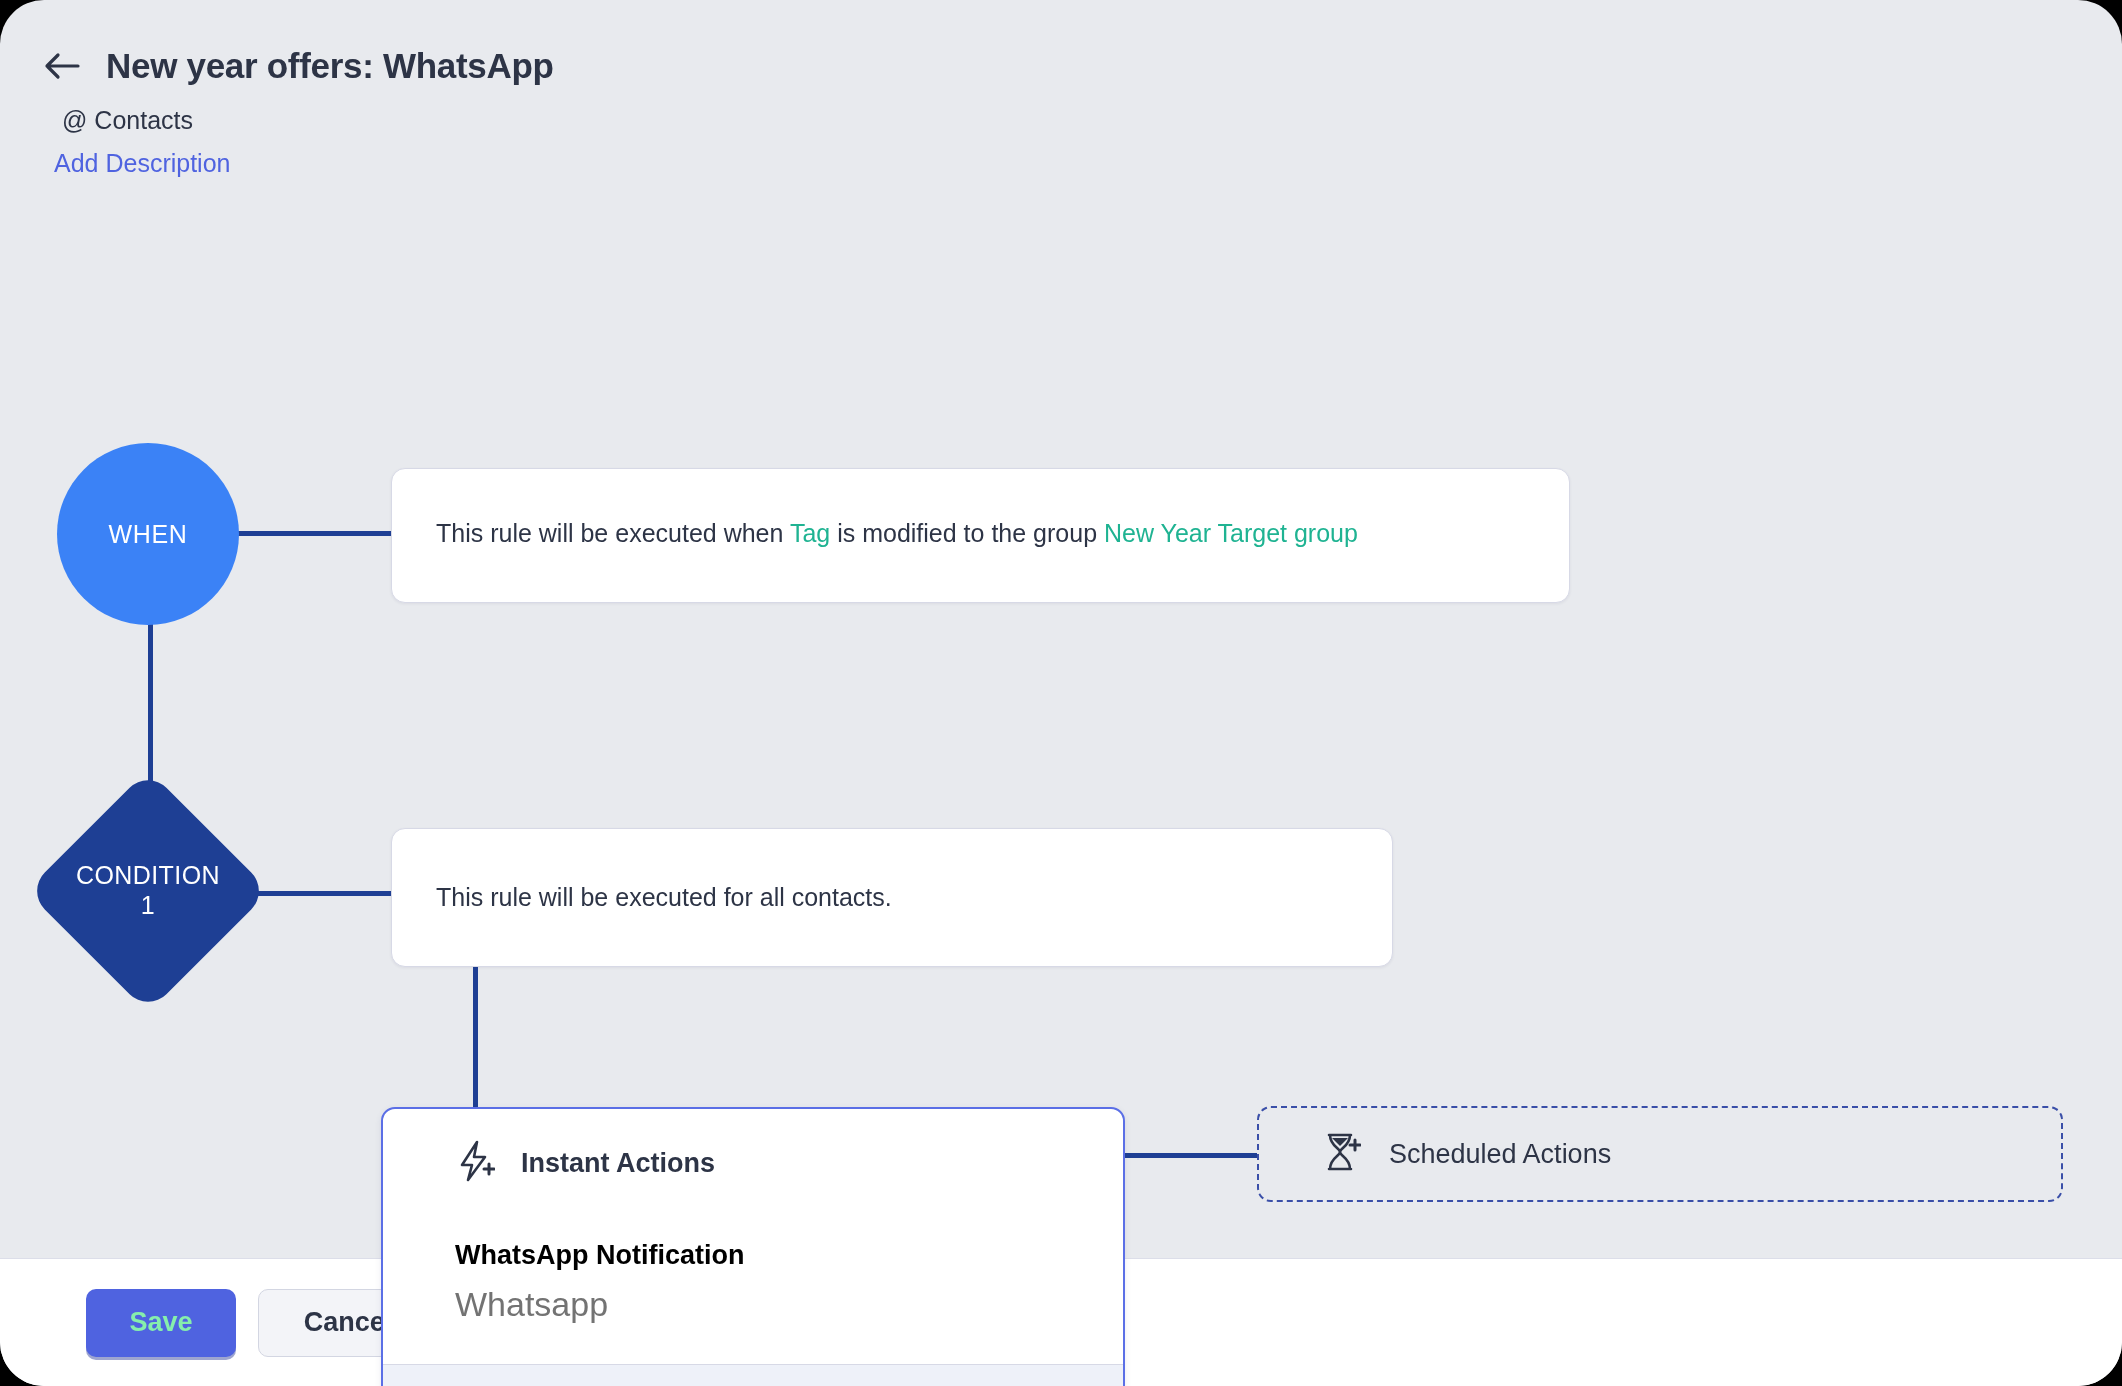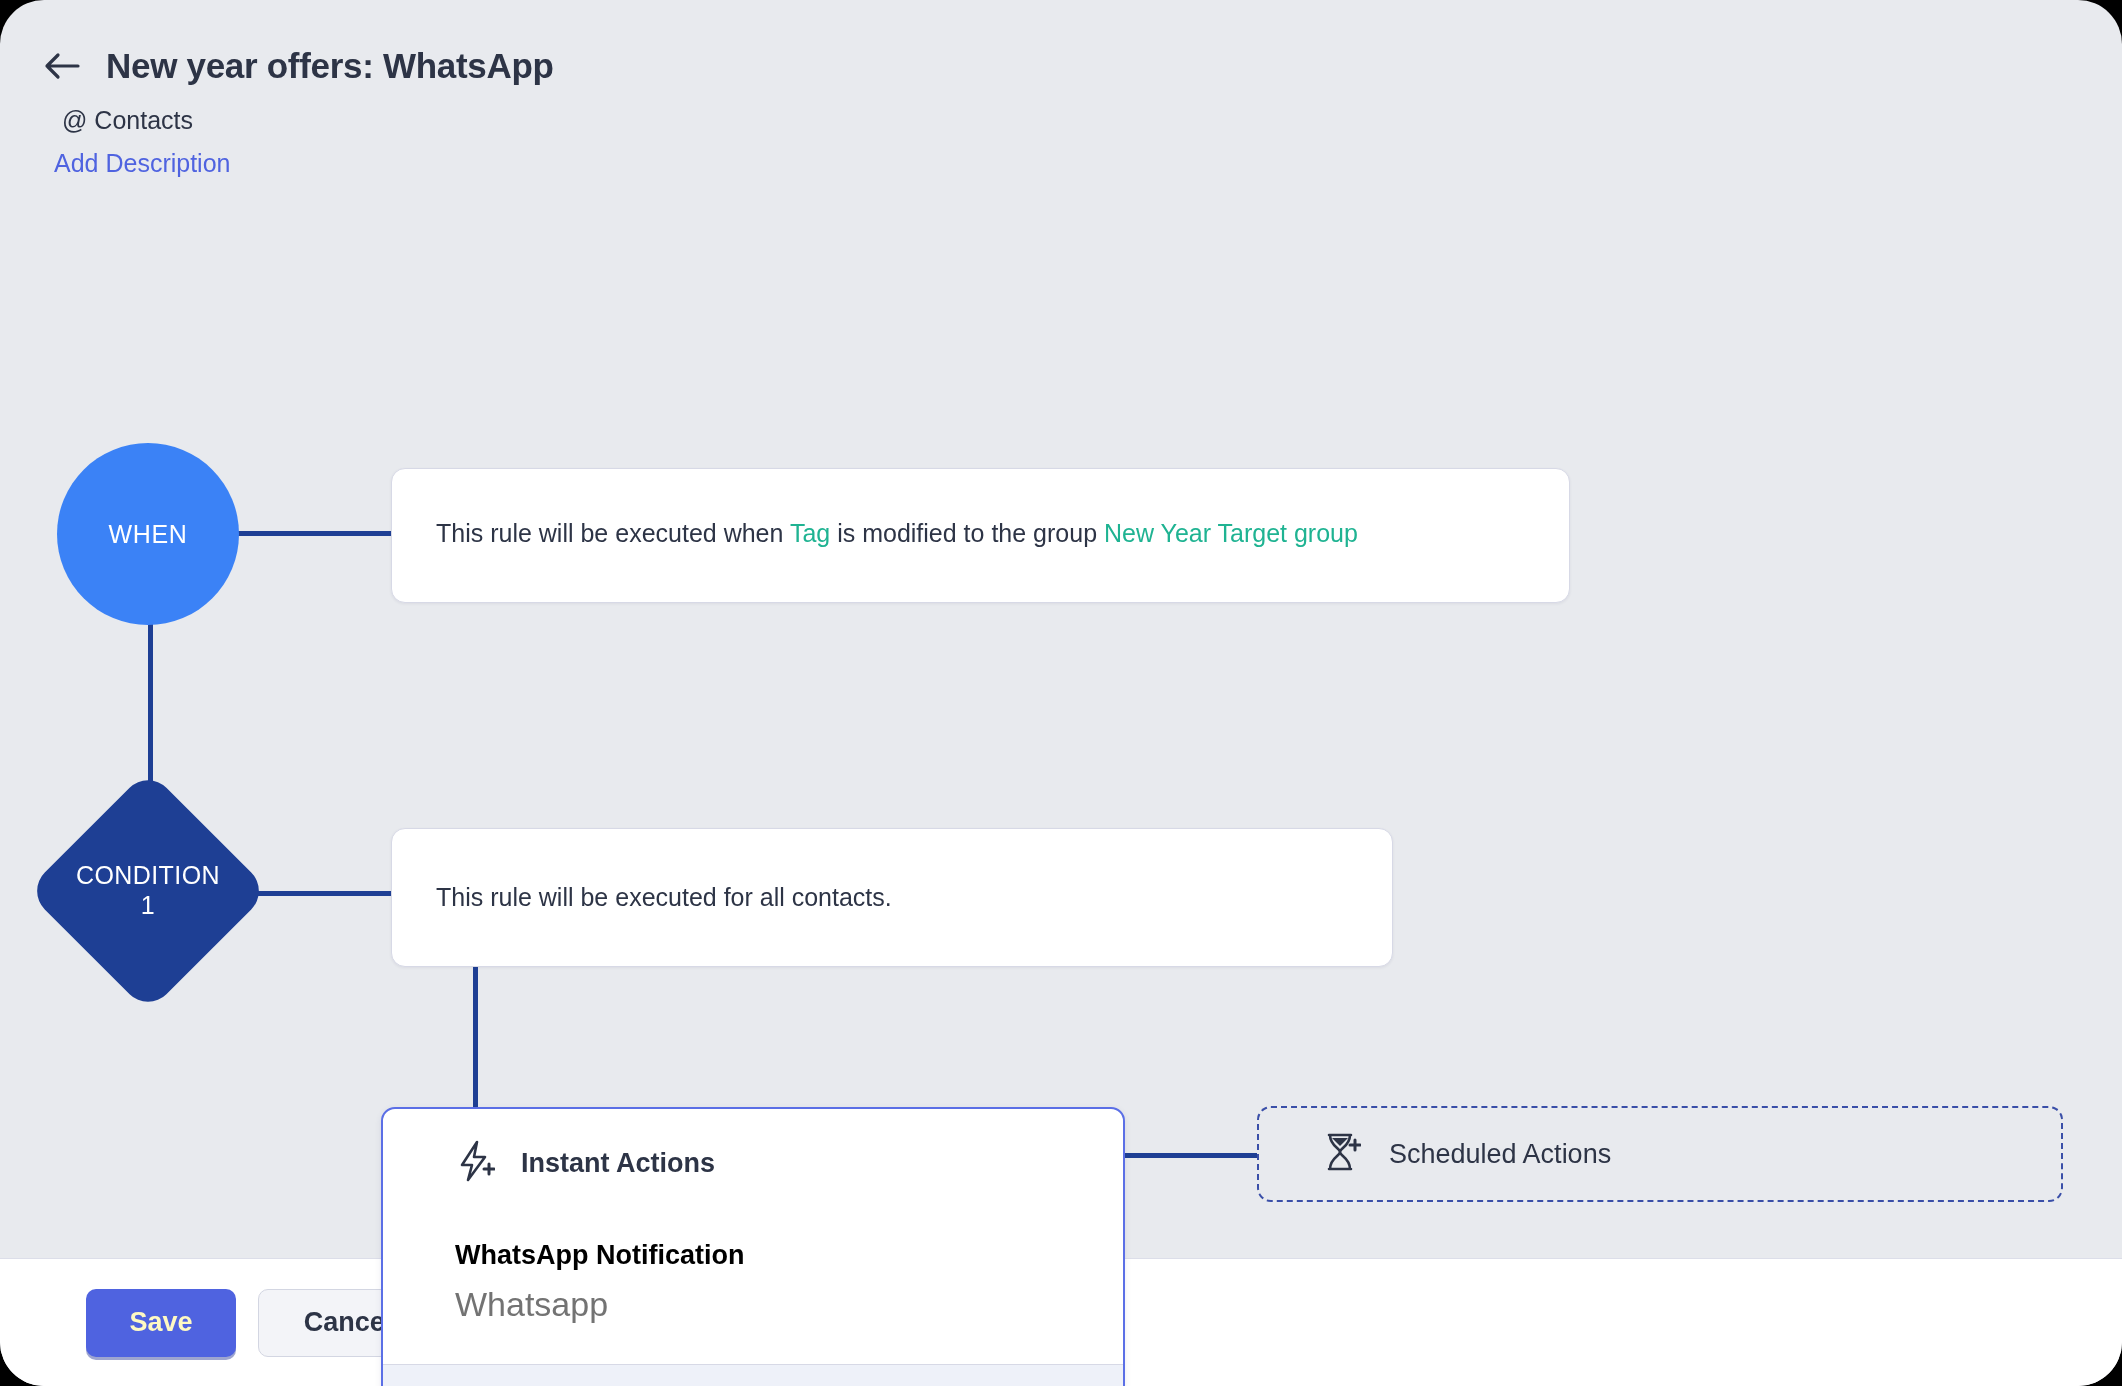--- a/index.html
+++ b/index.html
@@ -74,21 +74,21 @@
   
   #footer{
     flex:0 0 auto;height:127px;background:#fff;border-top:1px solid #dcdee9;
     display:flex;align-items:center;gap:22px;padding-left:86px;
   }
   .btn{
     font-size:27px;font-weight:bold;border-radius:10px;cursor:pointer;
     display:flex;align-items:center;justify-content:center;
   }
   #save-button{
-    background:#4f63e0;color:#fef9c3;width:150px;height:68px;
+    background:#4f63e0;color:#86efac;width:150px;height:68px;
     box-shadow:0 3px 0 rgba(40,55,150,.45);
   }
   #cancel-button{
     background:#f3f4f8;color:#2d3446;width:178px;height:66px;border:1px solid #d3d6e2;
   }
 </style>
 </head>
 <body>
 
 <div id="frame">

